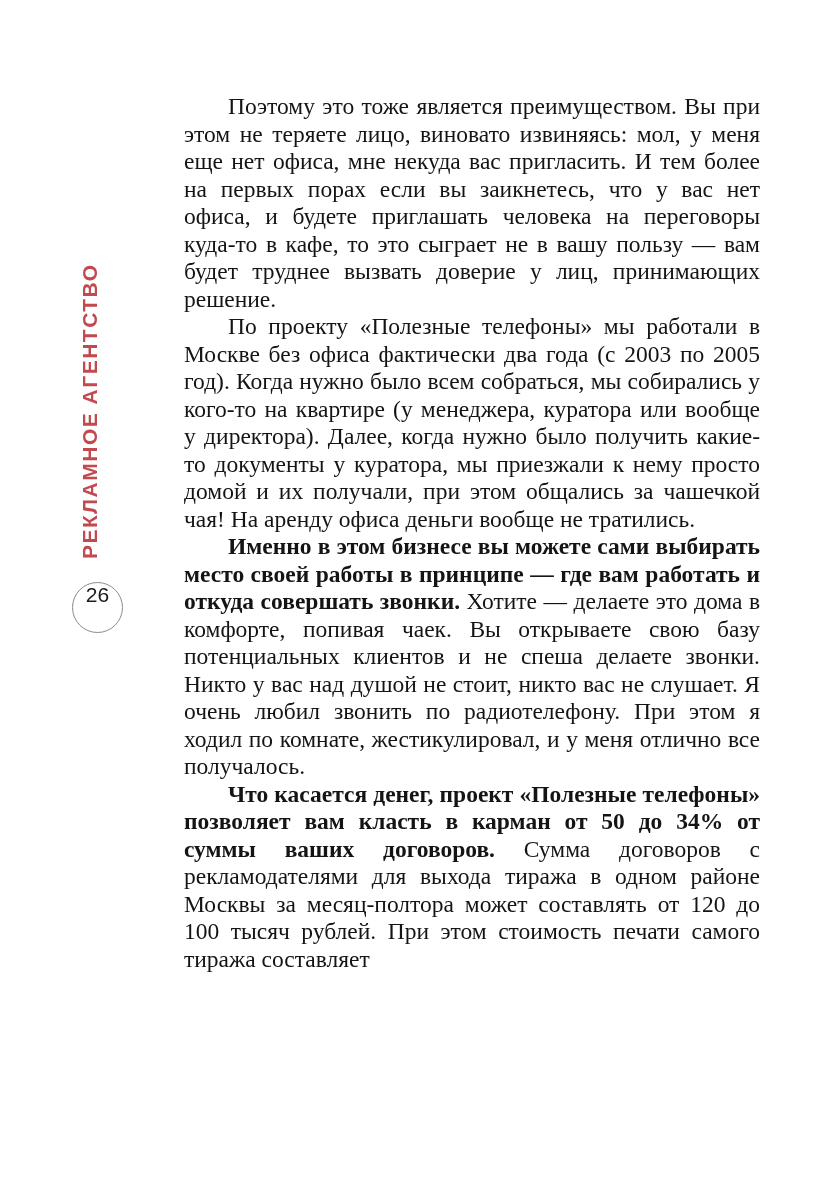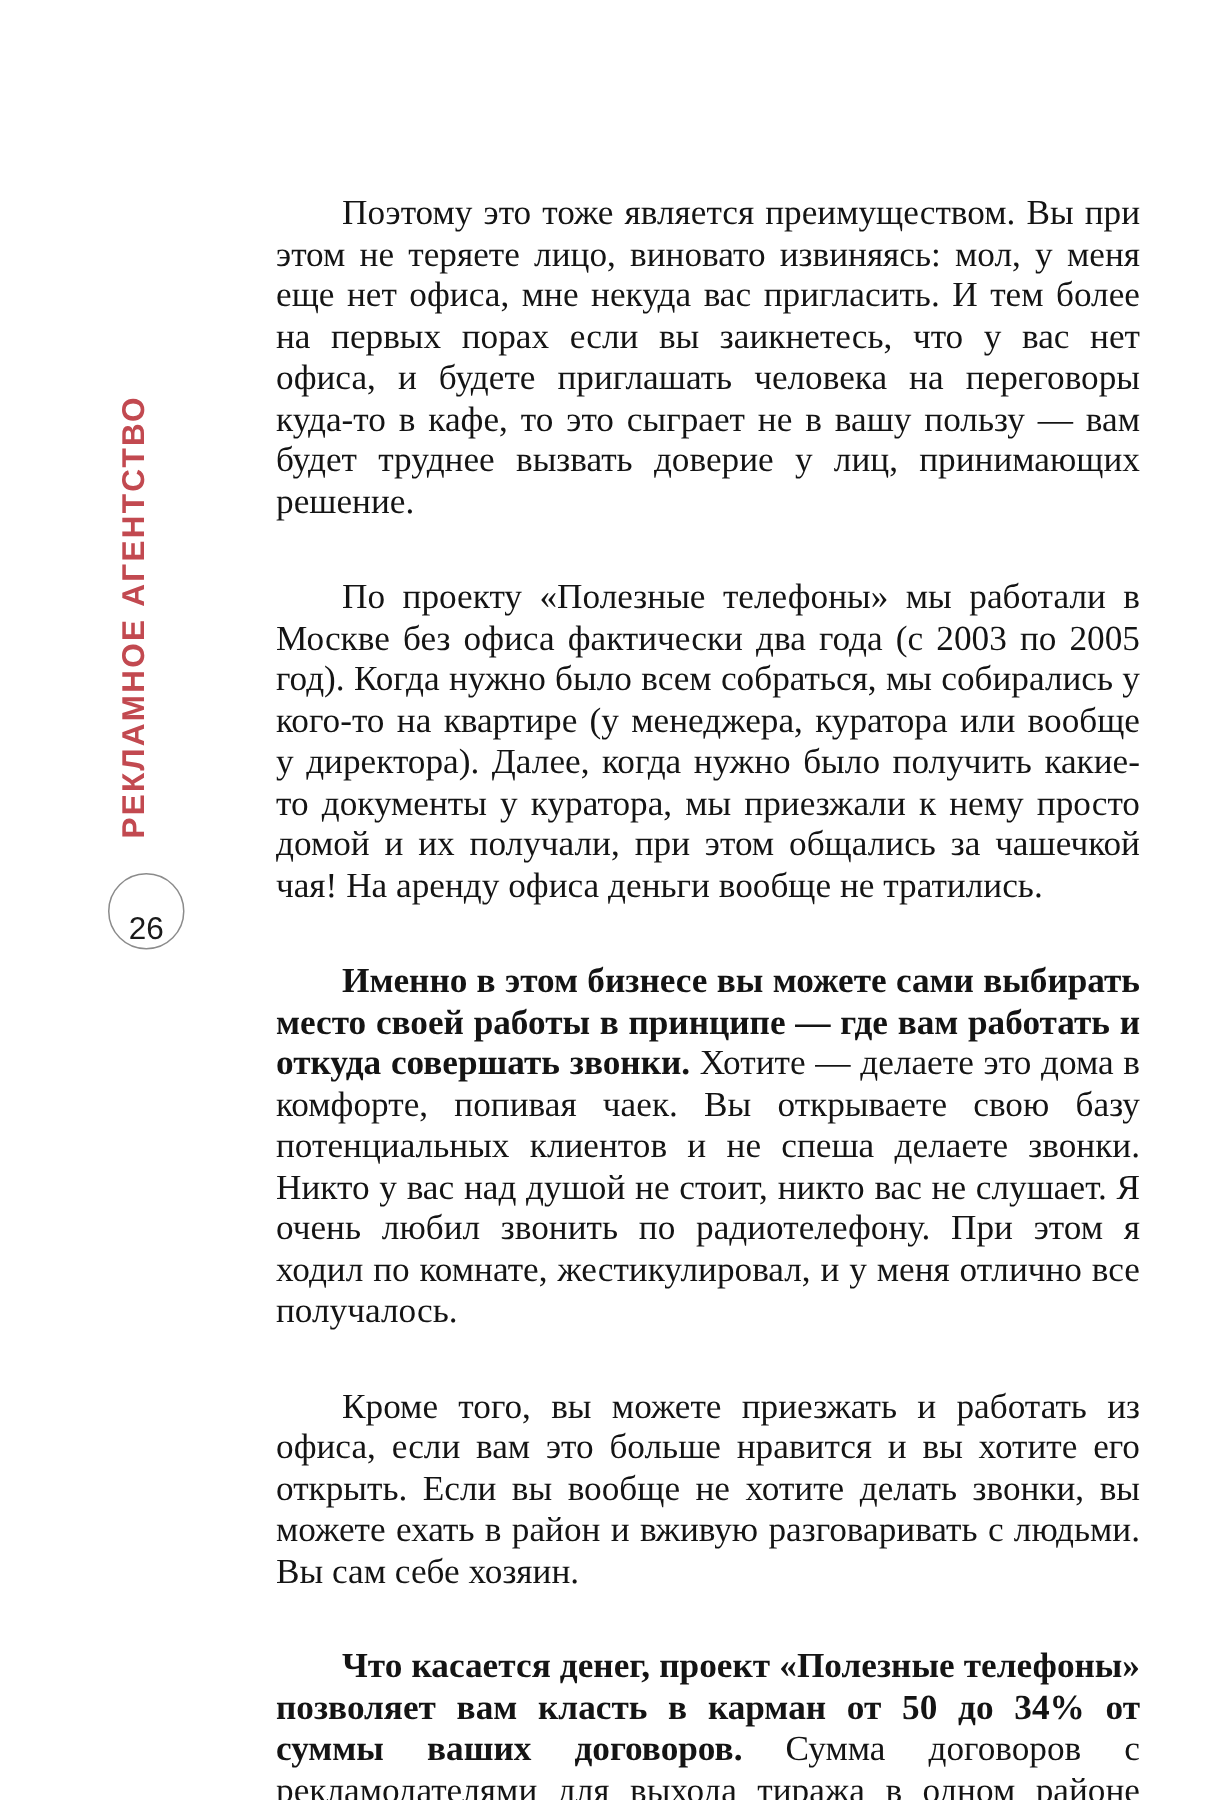--- a/index.html
+++ b/index.html
@@ -35,21 +35,21 @@
   .page-num-circle {
     position: absolute;
     left: 72px;
     top: 582px;
     width: 51px;
     height: 51px;
     border: 1.5px solid #8b8b8b;
     border-radius: 50%;
     box-sizing: border-box;
     display: flex;
-    align-items: flex-end;
+    align-items: flex-start;
     justify-content: center;
     font-family: "Liberation Sans", sans-serif;
     font-size: 21px;
     color: #1a1a1a;
     background: #ffffff;
   }
   
   .body-text {
     position: absolute;
     left: 184px;
@@ -59,38 +59,36 @@
     line-height: 27.5px;
     text-align: justify;
     color: #141414;
   }
   .body-text p.para {
     margin: 0;
     padding: 0;
   }
   .body-text p.indent {
     text-indent: 44px;
-    margin-top: 36px;
   }
   .body-text .bold {
     font-weight: bold;
   }
 </style>
 </head>
 <body>
 
 <div class="page">
 
   <div class="sidebar-title" style="color: rgb(194, 73, 80);">РЕКЛАМНОЕ АГЕНТСТВО</div>
 
   <div class="page-num-circle">
     <span>26</span>
   </div>
 
   <main class="body-text" style="color: rgb(20, 20, 20);">
       <p class="para indent"><span>Поэтому это тоже является преимуществом. Вы при этом не теряете лицо, виновато извиняясь: мол, у меня еще нет офиса, мне некуда вас пригласить. И тем более на первых порах если вы заикнетесь, что у вас нет офиса, и будете приглашать человека на переговоры куда-то в кафе, то это сыграет не в вашу пользу — вам будет труднее вызвать доверие у лиц, принимающих решение.</span></p>
       <p class="para indent"><span>По проекту «Полезные телефоны» мы работали в Москве без офиса фактически два года (с 2003 по 2005 год). Когда нужно было всем собраться, мы собирались у кого-то на квартире (у менеджера, куратора или вообще у директора). Далее, когда нужно было получить какие-то документы у куратора, мы приезжали к нему просто домой и их получали, при этом общались за чашечкой чая! На аренду офиса деньги вообще не тратились.</span></p>
       <p class="para indent"><span class="bold">Именно в этом бизнесе вы можете сами выбирать место своей работы в принципе — где вам работать и откуда совершать звонки.</span><span> Хотите — делаете это дома в комфорте, попивая чаек. Вы открываете свою базу потенциальных клиентов и не спеша делаете звонки. Никто у вас над душой не стоит, никто вас не слушает. Я очень любил звонить по радиотелефону. При этом я ходил по комнате, жестикулировал, и у меня отлично все получалось.</span></p>
-      <p class="para indent"><span>Кроме того, вы можете приезжать и работать из офиса, если вам это больше нравится и вы хотите его открыть. Если вы вообще не хотите делать звонки, вы можете ехать в район и вживую разговаривать с людьми. Вы сам себе хозяин.</span></p>
       <p class="para indent"><span class="bold">Что касается денег, проект «Полезные телефоны» позволяет вам класть в карман от 50 до 34% от суммы ваших договоров.</span><span> Сумма договоров с рекламодателями для выхода тиража в одном районе Москвы за месяц-полтора может составлять от 120 до 100 тысяч рублей. При этом стоимость печати самого тиража составляет</span></p>
     </main>
 
 </div>
 
 </body></html>

